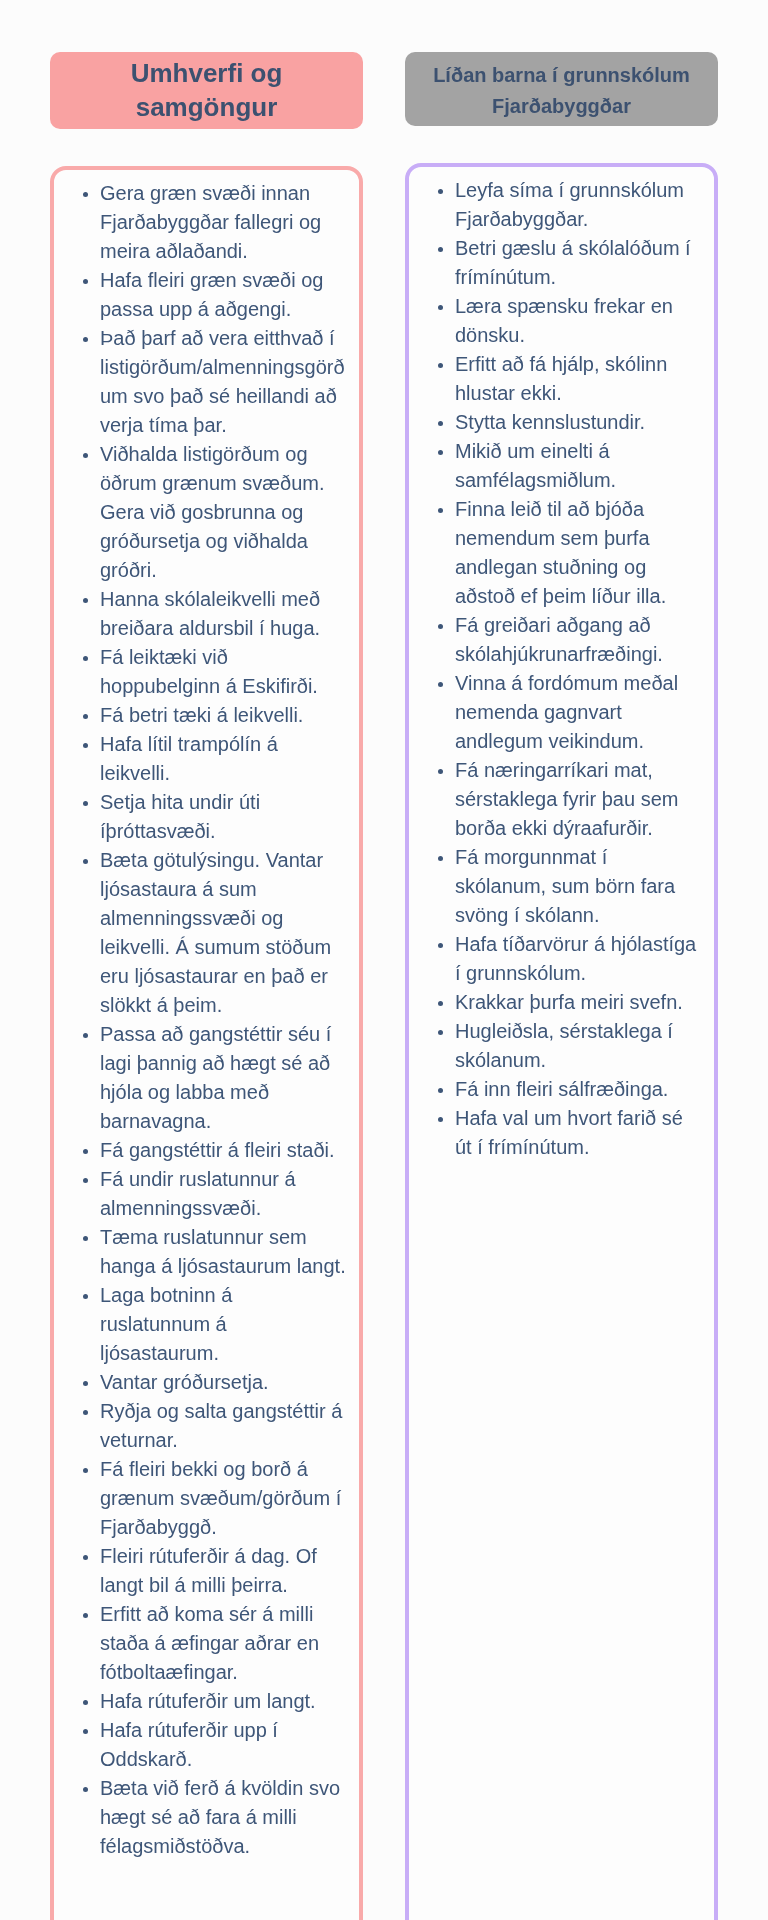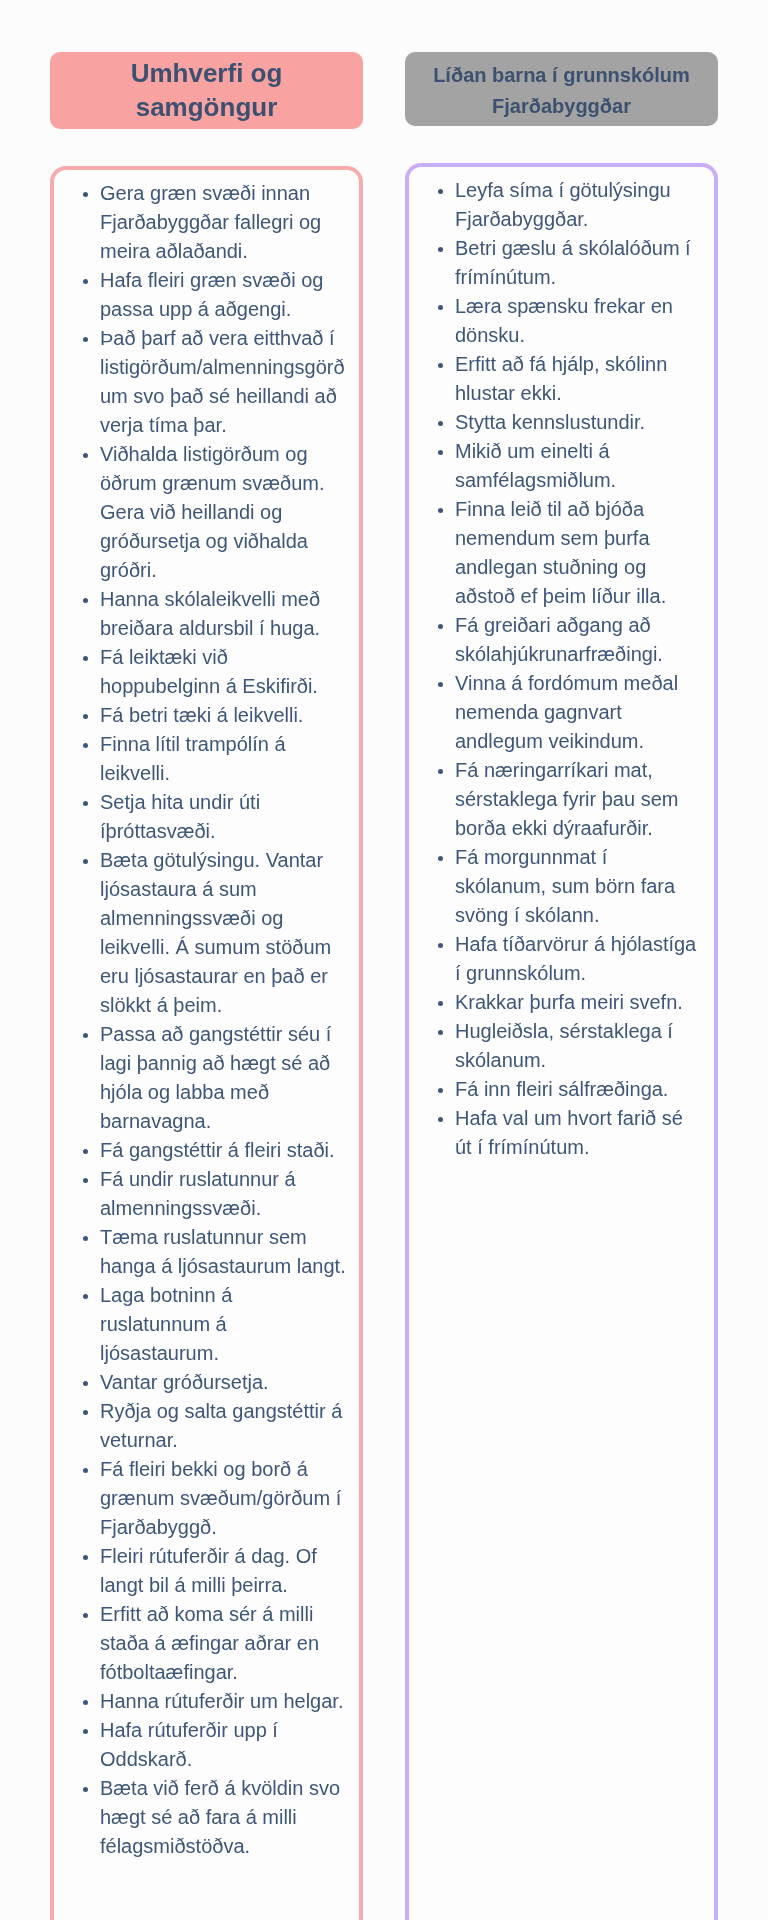--- a/index.html
+++ b/index.html
@@ -85,51 +85,51 @@
 
   <section class="column">
     <header class="pill pill-pink">
       <span>Umhverfi og samgöngur</span>
     </header>
     <div class="listbox listbox-pink">
       <ul>
           <li>Gera græn svæði innan Fjarðabyggðar fallegri og meira aðlaðandi.</li>
           <li>Hafa fleiri græn svæði og passa upp á aðgengi.</li>
           <li>Það þarf að vera eitthvað í listigörðum/almenningsgörðum svo það sé heillandi að verja tíma þar.</li>
-          <li>Viðhalda listigörðum og öðrum grænum svæðum. Gera við heillandi og gróðursetja og viðhalda gróðri.</li>
+          <li>Viðhalda listigörðum og öðrum grænum svæðum. Gera við gosbrunna og gróðursetja og viðhalda gróðri.</li>
           <li>Hanna skólaleikvelli með breiðara aldursbil í huga.</li>
           <li>Fá leiktæki við hoppubelginn á Eskifirði.</li>
           <li>Fá betri tæki á leikvelli.</li>
-          <li>Finna lítil trampólín á leikvelli.</li>
+          <li>Hafa lítil trampólín á leikvelli.</li>
           <li>Setja hita undir úti íþróttasvæði.</li>
           <li>Bæta götulýsingu. Vantar ljósastaura á sum almenningssvæði og leikvelli. Á sumum stöðum eru ljósastaurar en það er slökkt á þeim.</li>
           <li>Passa að gangstéttir séu í lagi þannig að hægt sé að hjóla og labba með barnavagna.</li>
           <li>Fá gangstéttir á fleiri staði.</li>
           <li>Fá undir ruslatunnur á almenningssvæði.</li>
           <li>Tæma ruslatunnur sem hanga á ljósastaurum langt.</li>
           <li>Laga botninn á ruslatunnum á ljósastaurum.</li>
           <li>Vantar gróðursetja.</li>
           <li>Ryðja og salta gangstéttir á veturnar.</li>
           <li>Fá fleiri bekki og borð á grænum svæðum/görðum í Fjarðabyggð.</li>
           <li>Fleiri rútuferðir á dag. Of langt bil á milli þeirra.</li>
           <li>Erfitt að koma sér á milli staða á æfingar aðrar en fótboltaæfingar.</li>
-          <li>Hanna rútuferðir um helgar.</li>
+          <li>Hafa rútuferðir um langt.</li>
           <li>Hafa rútuferðir upp í Oddskarð.</li>
           <li>Bæta við ferð á kvöldin svo hægt sé að fara á milli félagsmiðstöðva.</li>
         </ul>
     </div>
   </section>
 
   <section class="column">
     <header class="pill pill-purple">
       <span>Líðan barna í grunnskólum Fjarðabyggðar</span>
     </header>
     <div class="listbox listbox-purple">
       <ul>
-          <li>Leyfa síma í götulýsingu Fjarðabyggðar.</li>
+          <li>Leyfa síma í grunnskólum Fjarðabyggðar.</li>
           <li>Betri gæslu á skólalóðum í frímínútum.</li>
           <li>Læra spænsku frekar en dönsku.</li>
           <li>Erfitt að fá hjálp, skólinn hlustar ekki.</li>
           <li>Stytta kennslustundir.</li>
           <li>Mikið um einelti á samfélagsmiðlum.</li>
           <li>Finna leið til að bjóða nemendum sem þurfa andlegan stuðning og aðstoð ef þeim líður illa.</li>
           <li>Fá greiðari aðgang að skólahjúkrunarfræðingi.</li>
           <li>Vinna á fordómum meðal nemenda gagnvart andlegum veikindum.</li>
           <li>Fá næringarríkari mat, sérstaklega fyrir þau sem borða ekki dýraafurðir.</li>
           <li>Fá morgunnmat í skólanum, sum börn fara svöng í skólann.</li>

